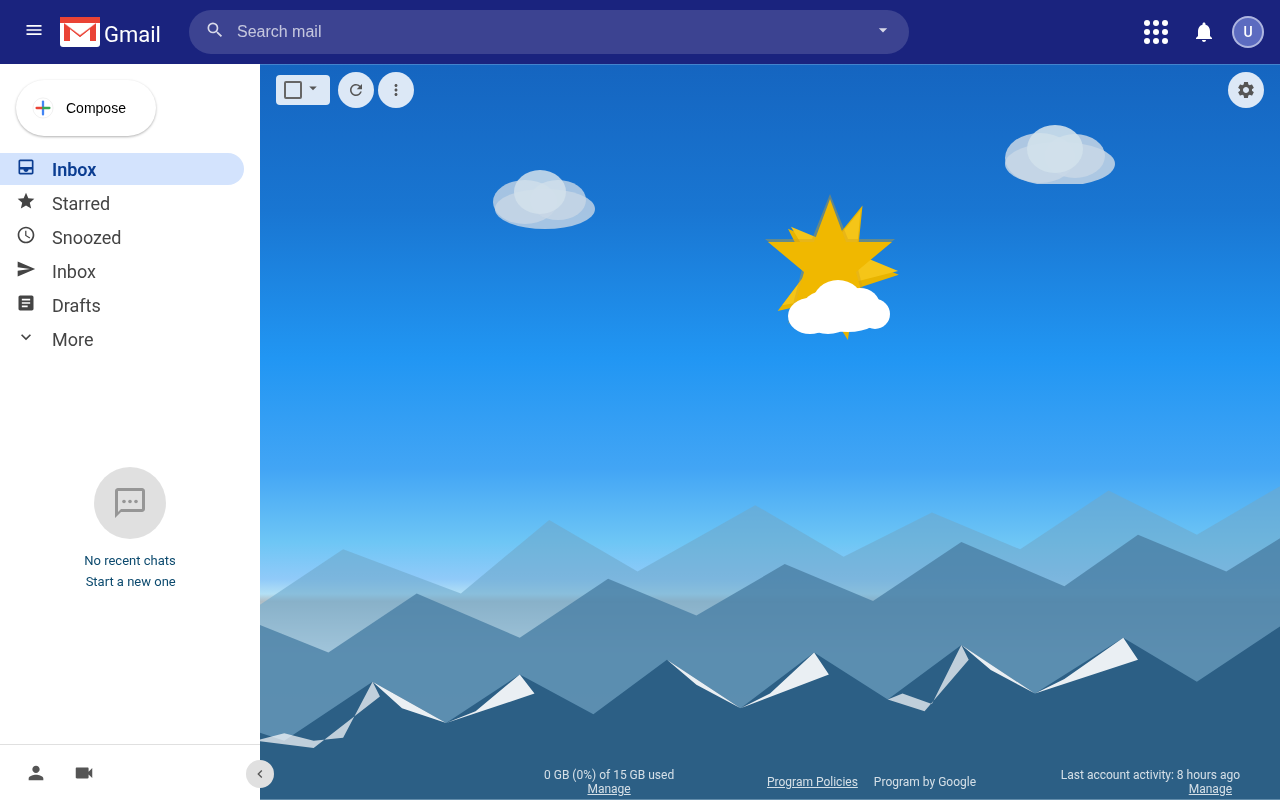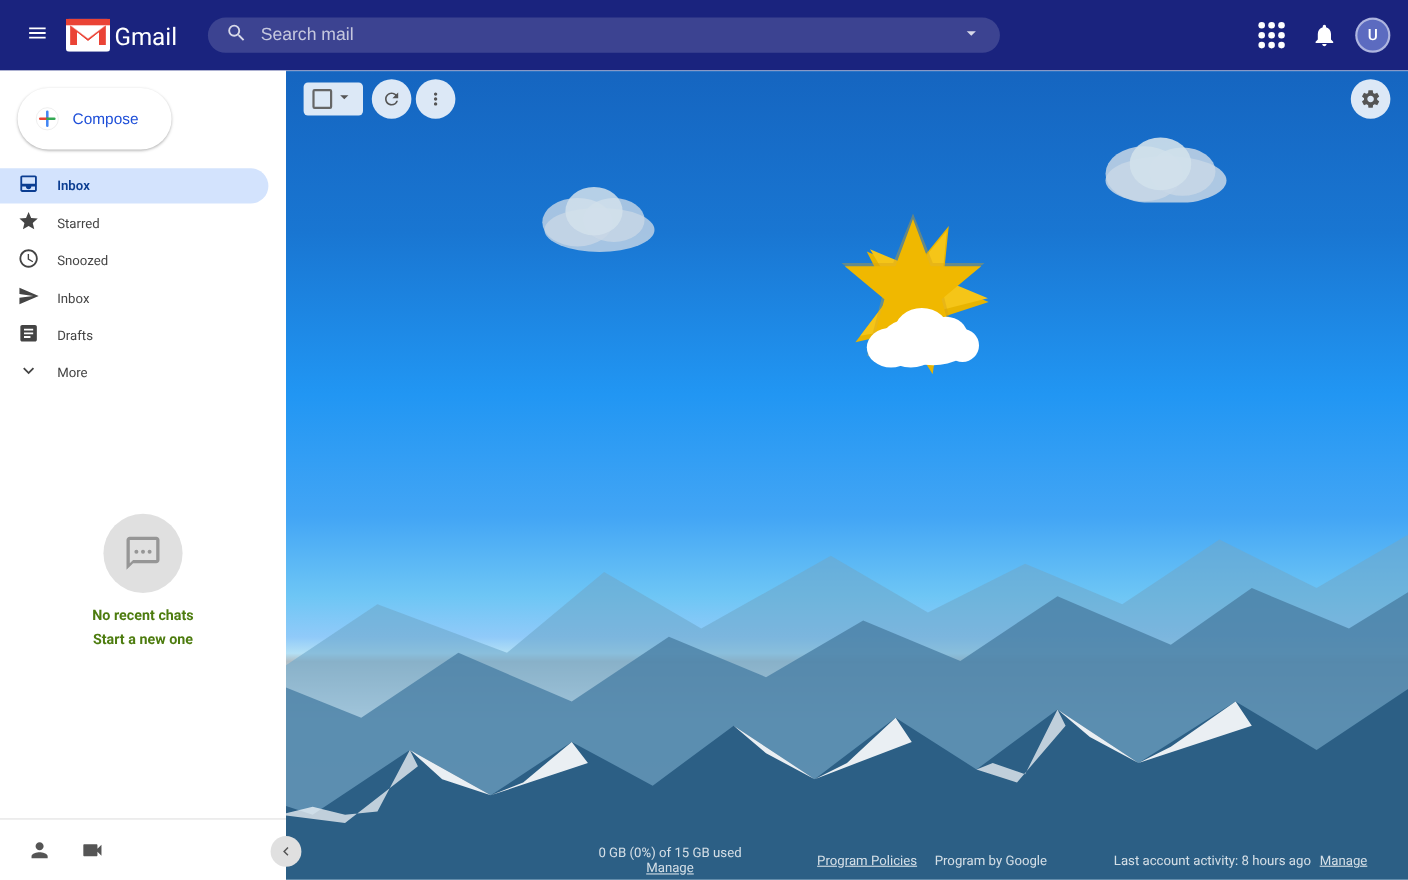--- a/index.html
+++ b/index.html
@@ -13,21 +13,21 @@
     }
     #menu-icon { color: #fff; font-size: 20px; cursor: pointer; padding: 8px; }
     #gmail-logo { display: flex; align-items: center; margin-left: 4px; margin-right: 16px; }
     #gmail-text { color: #fff; font-size: 22px; font-weight: 400; margin-left: 4px; letter-spacing: 0; }
 
     
     #search-container {
       flex: 1; max-width: 720px; margin: 0 16px;
       background: rgba(255,255,255,0.15);
       border-radius: 24px;
-      display: flex; align-items: center; padding: 0 16px; height: 32px;
+      display: flex; align-items: center; padding: 0 16px; height: 44px;
     }
     #search-icon { color: rgba(255,255,255,0.8); font-size: 20px; margin-right: 12px; }
     #search-input {
       flex: 1; background: transparent; border: none; outline: none;
       color: rgba(255,255,255,0.9); font-size: 16px;
     }
     #search-input::placeholder { color: rgba(255,255,255,0.7); }
     #search-dropdown-btn { color: rgba(255,255,255,0.8); font-size: 20px; cursor: pointer; }
 
     
@@ -71,46 +71,46 @@
     
     #sidebar {
       position: absolute; top: 64px; left: 0; width: 260px; bottom: 0;
       background: #fff; z-index: 50; display: flex; flex-direction: column;
     }
     #compose-btn {
       margin: 16px; width: 140px; height: 56px;
       background: #fff; border-radius: 28px; border: none;
       box-shadow: 0 1px 3px rgba(0,0,0,0.2), 0 1px 2px rgba(0,0,0,0.12);
       display: flex; align-items: center; padding: 0 24px 0 16px;
-      cursor: pointer; font-size: 14px; font-weight: 500; color: #1d4ed8;
+      cursor: pointer; font-size: 14px; font-weight: 500; color: #000000;
       gap: 12px;
     }
 
     
     .nav-item {
       display: flex; align-items: center; height: 32px;
       padding: 0 24px 0 16px; cursor: pointer; border-radius: 0 16px 16px 0;
-      margin: 1px 16px 1px 0; font-size: 12px; color: #444;
+      margin: 1px 16px 1px 0; font-size: 18px; color: #444;
       gap: 16px;
     }
     .nav-item.active { background: #d3e3fd; font-weight: 600; color: #0b3d91; }
     .nav-icon { font-size: 18px; color: #444; width: 20px; text-align: center; }
     .nav-item.active .nav-icon { color: #0b3d91; }
 
     
     #chat-section {
       flex: 1; display: flex; flex-direction: column; align-items: center;
       justify-content: center; padding-bottom: 40px;
     }
     .chat-bubble-icon {
       width: 72px; height: 72px; border-radius: 50%;
       background: rgba(0,0,0,0.12); display: flex; align-items: center; justify-content: center;
       color: rgba(255,255,255,0.8); font-size: 32px; margin-bottom: 12px;
     }
-    .chat-text { font-size: 13px; color: #4d7c0f; text-align: center; line-height: 1.6; font-weight: bold; }
+    .chat-text { font-size: 13px; color: #0c4a6e; text-align: right; line-height: 1.6; }
 
     
     #sidebar-bottom {
       display: flex; align-items: center; height: 56px;
       border-top: 1px solid #e0e0e0; padding: 0 16px; gap: 8px;
     }
     .sidebar-bottom-icon {
       width: 40px; height: 40px; border-radius: 50%;
       display: flex; align-items: center; justify-content: center;
       cursor: pointer; color: #555; font-size: 20px;
@@ -147,28 +147,28 @@
     }
 
     
     #weather-widget {
       position: absolute; top: 120px; left: 50%; transform: translateX(-20%);
       width: 200px; height: 200px;
     }
 
     
     #footer {
-      position: absolute; bottom: 0; left: 260px; right: 5px; height: 36px;
+      position: absolute; bottom: 0; left: 260px; right: 16px; height: 36px;
       display: flex; align-items: center; padding: 0 24px;
       background: transparent; z-index: 50;
     }
     .footer-text { font-size: 12px; color: rgba(255,255,255,0.8); }
     .footer-link { font-size: 12px; color: rgba(255,255,255,0.8); cursor: pointer; text-decoration: underline; margin: 0 8px; text-align: center; }
     #footer-center { flex: 1; display: flex; justify-content: center; gap: 8px; }
-    #footer-right { margin-left: auto; display: flex; flex-direction: row; align-items: flex-end; }
+    #footer-right { margin-left: auto; display: flex; flex-direction: column; align-items: flex-end; }
 
     
     .dots-grid {
       display: grid; grid-template-columns: repeat(3,6px); gap: 3px;
     }
     .dot { width: 6px; height: 6px; border-radius: 50%; background: #fff; }
   </style>
 </head>
 <body>
 

